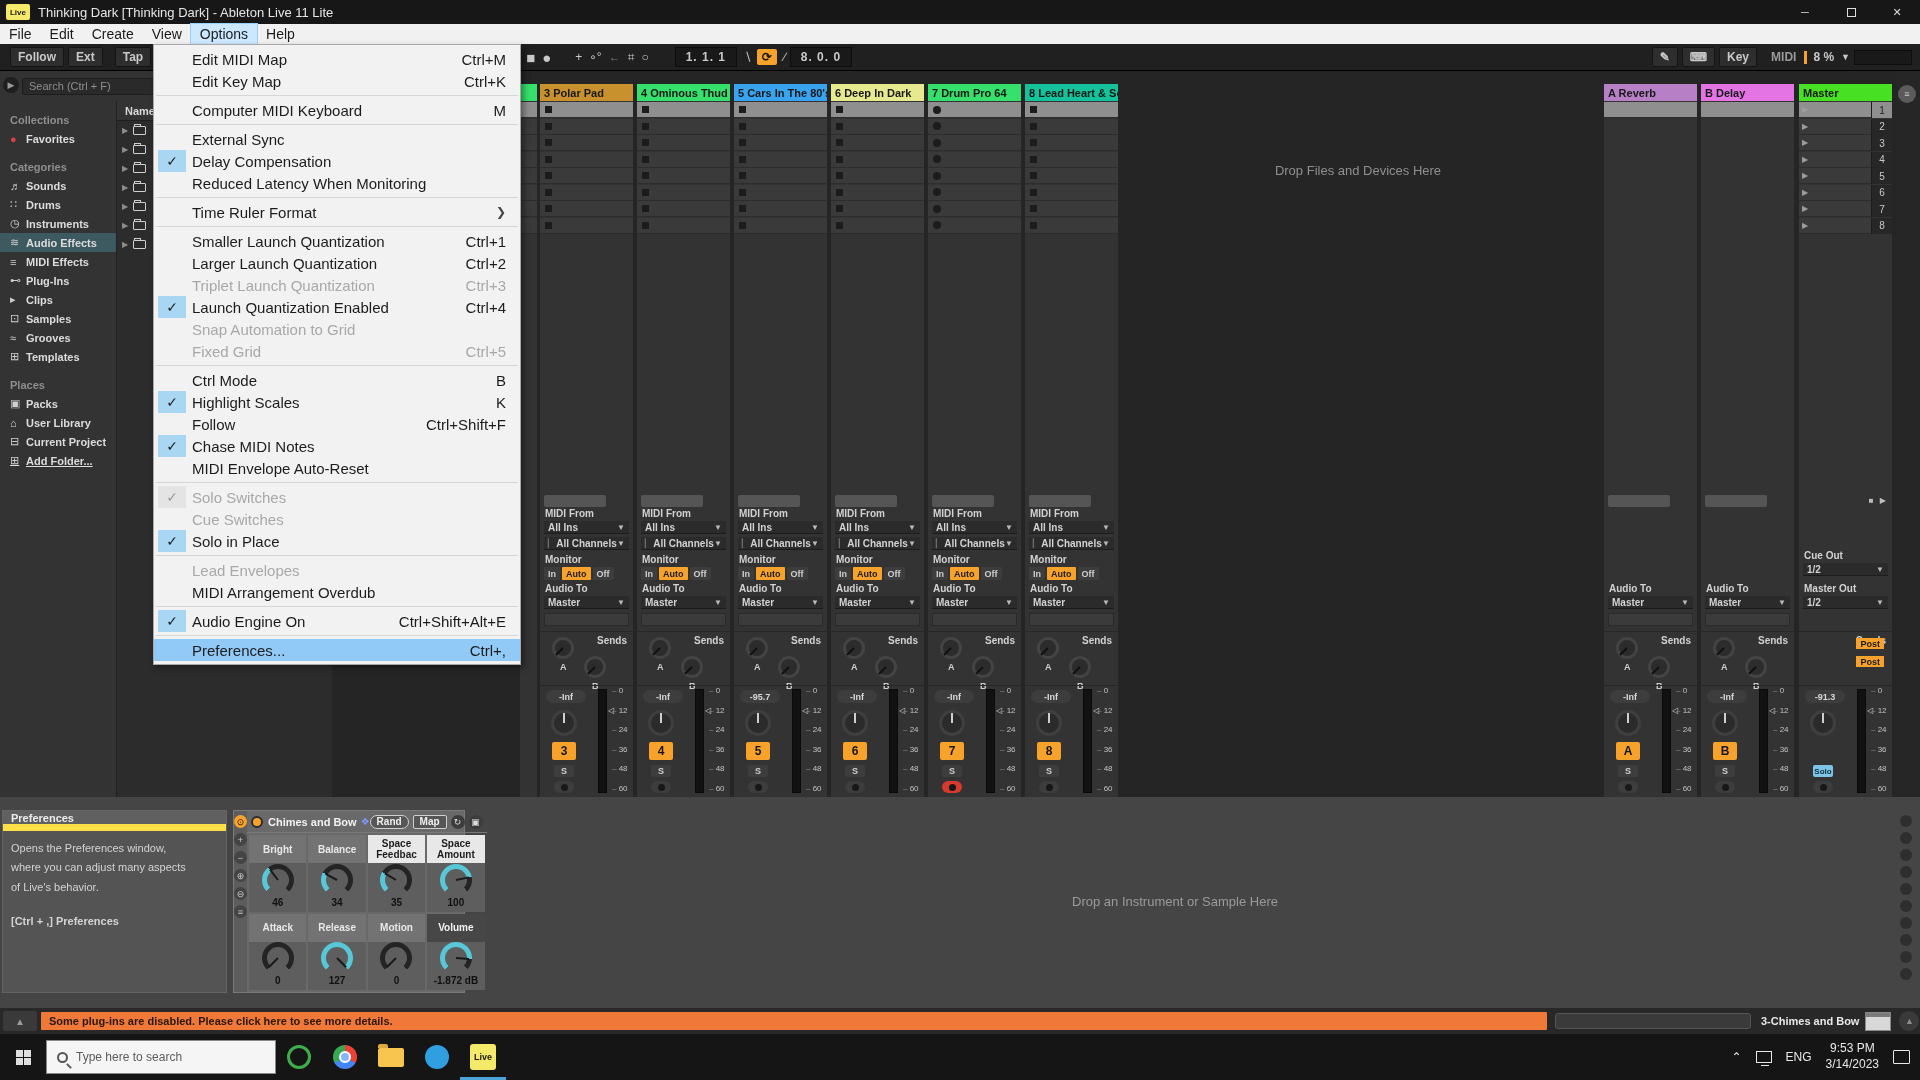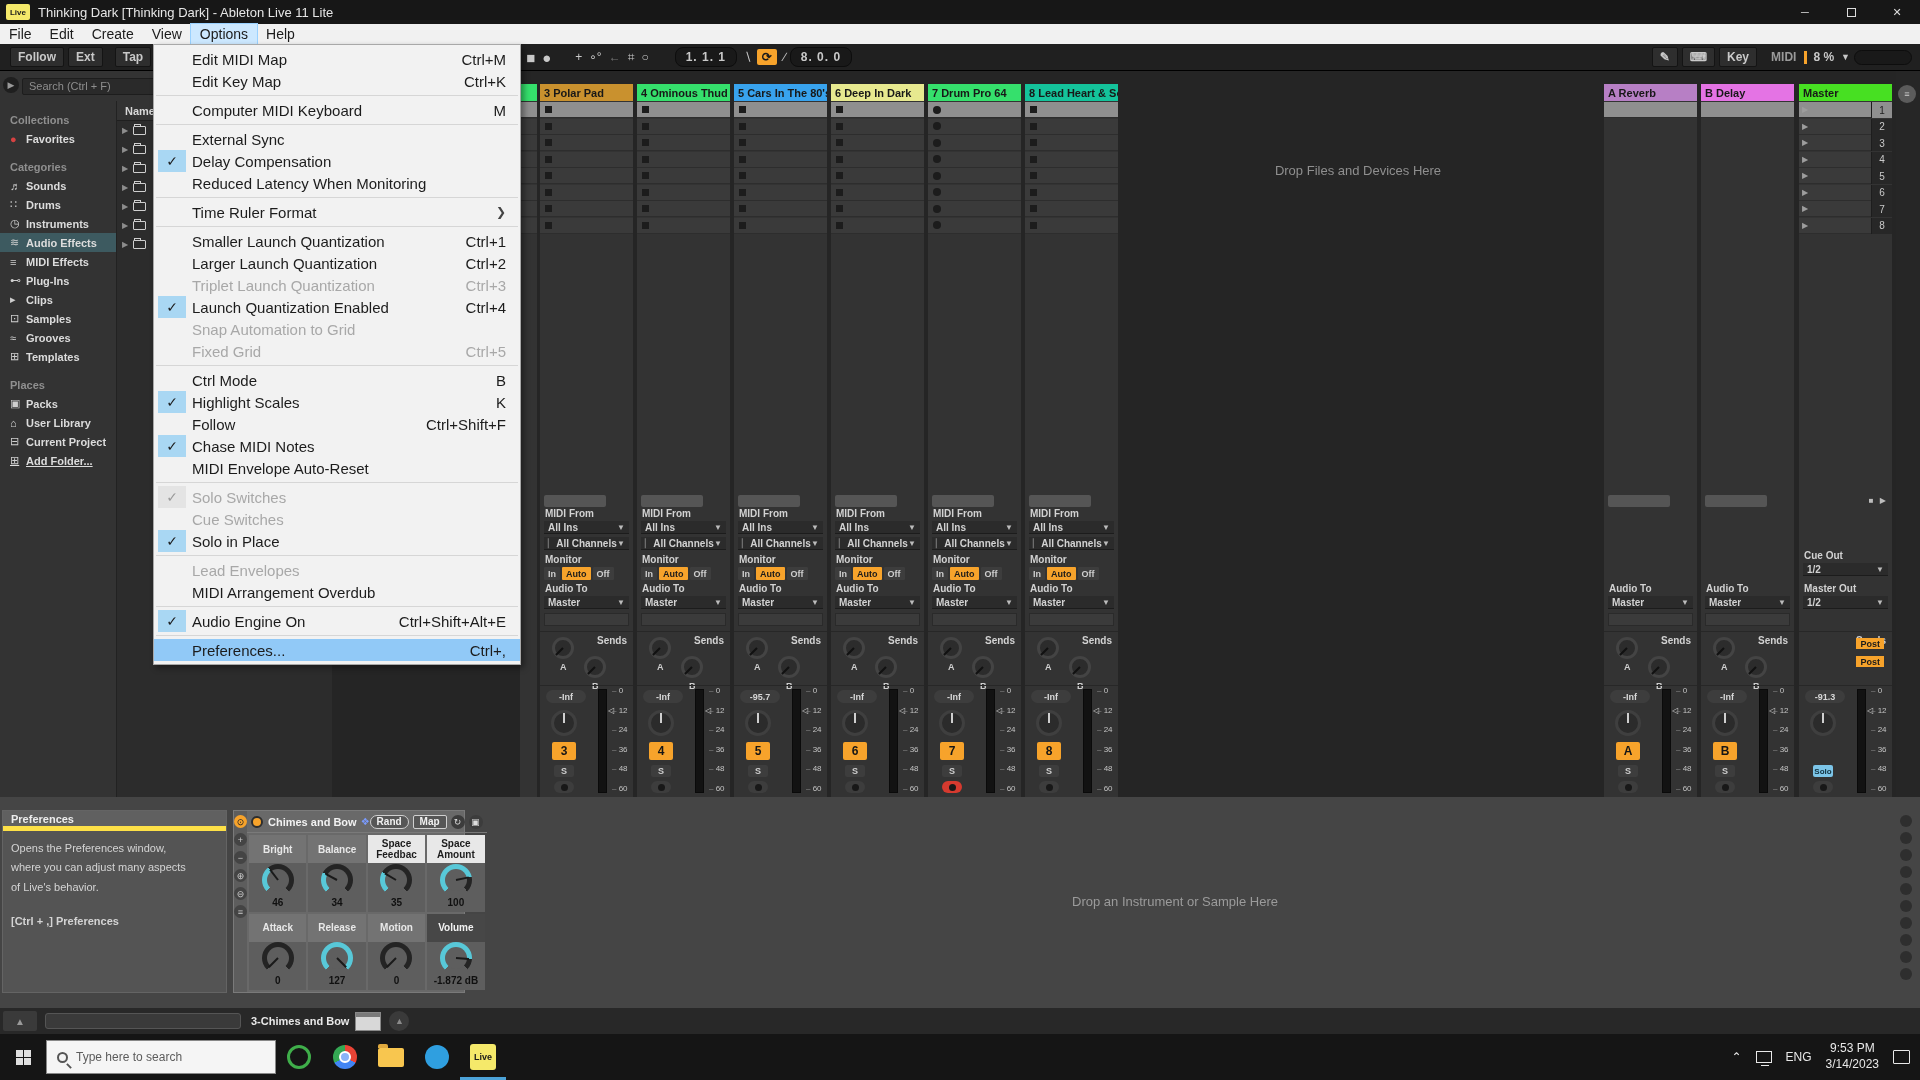--- a/index.html
+++ b/index.html
@@ -18,21 +18,21 @@
   
   #menubar { position:absolute; left:0; top:24px; width:1920px; height:20px; background:#f1f1f1;
     display:flex; align-items:stretch; font-size:14px; color:#1b1b1b; }
   .menu-item { padding:0 9px; display:flex; align-items:center; }
   .menu-item.active { background:#cce8ff; outline:1px solid #99d1ff; }
 
   
   #transport { position:absolute; left:0; top:44px; width:1920px; height:27px; background:#202020;
     border-bottom:1px solid #000; display:flex; align-items:center; font-size:12px; color:#c9c9c9; font-weight:bold; }
   .tbtn { background:#2e2e2e; border:1px solid #141414; padding:2px 7px; margin-left:4px; border-radius:2px; }
-  .tval { background:#191919; border:1px solid #0d0d0d; padding:2px 10px; margin-left:4px; border-radius:8px; letter-spacing:1px; }
+  .tval { background:#191919; border:1px solid #0d0d0d; padding:2px 10px; margin-left:4px; border-radius:0; letter-spacing:1px; }
   .ticon { margin-left:7px; font-weight:normal; }
   .orange-btn { background:#f7a32b; color:#1a1a1a; border-radius:2px; padding:1px 5px; margin-left:5px; }
   #t-right { margin-left:auto; display:flex; align-items:center; margin-right:8px; }
   #midi-indicator { width:3px; height:13px; background:#f7a32b; margin:0 6px 0 8px; }
 
   
   #options-menu { position:absolute; left:153px; top:44px; width:368px; background:#f2f2f2;
     border:1px solid #a8a8a8; box-shadow:3px 3px 6px rgba(0,0,0,.4); padding:3px 0; z-index:50; font-size:15px; color:#1c1c1c; }
   .omi { position:relative; height:22px; display:flex; align-items:center; padding-left:38px; padding-right:14px; }
   .omi.disabled { color:#a8a8a8; }
@@ -122,21 +122,21 @@
     font-size:10px; display:flex; align-items:center; justify-content:center; border-left:1px solid #1d1d1d; }
   .scenecell.sel .num { background:#8f8f8f; color:#1d1d1d; }
   #scrollstrip { position:absolute; left:1896px; top:0; width:24px; height:726px; background:#262626; }
   #hamburger { position:absolute; left:2px; top:14px; width:18px; height:18px; border-radius:50%; background:#5b5b5b;
     color:#d0d0d0; font-size:9px; display:flex; align-items:center; justify-content:center; }
   .m-mini { position:absolute; right:4px; top:412px; color:#bdbdbd; font-size:8px; letter-spacing:2px; }
 
   
   #bottompanel { position:absolute; left:0; top:797px; width:1920px; height:211px; background:#454545; }
   #infobox { position:absolute; left:2px; top:13px; width:225px; height:183px; background:#545454; border:1px solid #646464; }
-  #infobox-title { height:20px; background:#606060; border-bottom:5px solid #fde047; color:#ececec; font-weight:bold;
+  #infobox-title { height:20px; background:#606060; border-bottom:7px solid #fde047; color:#ececec; font-weight:bold;
     font-size:11px; display:flex; align-items:center; padding-left:8px; }
   #infobox-body { padding:8px; color:#d4d4d4; font-size:11px; line-height:1.75; width:200px; }
   #infobox-shortcut { padding:10px 8px; color:#d4d4d4; font-size:11px; font-weight:bold; }
   #device { position:absolute; left:233px; top:13px; width:232px; height:183px; background:#696969; border:1px solid #7a7a7a; display:flex; }
   #dev-rail { width:18px; background:#5d5d5d; display:flex; flex-direction:column; align-items:center; padding-top:4px; gap:5px; }
   .railbtn { width:13px; height:13px; border-radius:50%; background:#444; color:#c9c9c9; font-size:9px;
     display:flex; align-items:center; justify-content:center; }
   .railbtn.on { background:#f7a32b; color:#222; }
   #dev-main { flex:1; display:flex; flex-direction:column; }
   #dev-titlebar { height:22px; display:flex; align-items:center; padding:0 4px; border-bottom:1px solid #7a7a7a; }
@@ -1179,20 +1179,21 @@
       <div class="rdot"></div>
       <div class="rdot"></div>
       <div class="rdot"></div>
       <div class="rdot"></div>
       <div class="rdot"></div>
     </div>
 </div>
 
 <div id="statusrow">
   <div id="status-icon">▲</div>
+  <div id="warnbar">Some plug-ins are disabled. Please click here to see more details.</div>
   <div id="status-empty"></div>
   <div id="chain-label">3-Chimes and Bow</div>
   <div id="chain-thumb"></div>
   <div id="status-circle">▲</div>
 </div>
 
 <div id="taskbar">
   <div id="startbtn">
     <div class="wingrid">
         <span></span>

